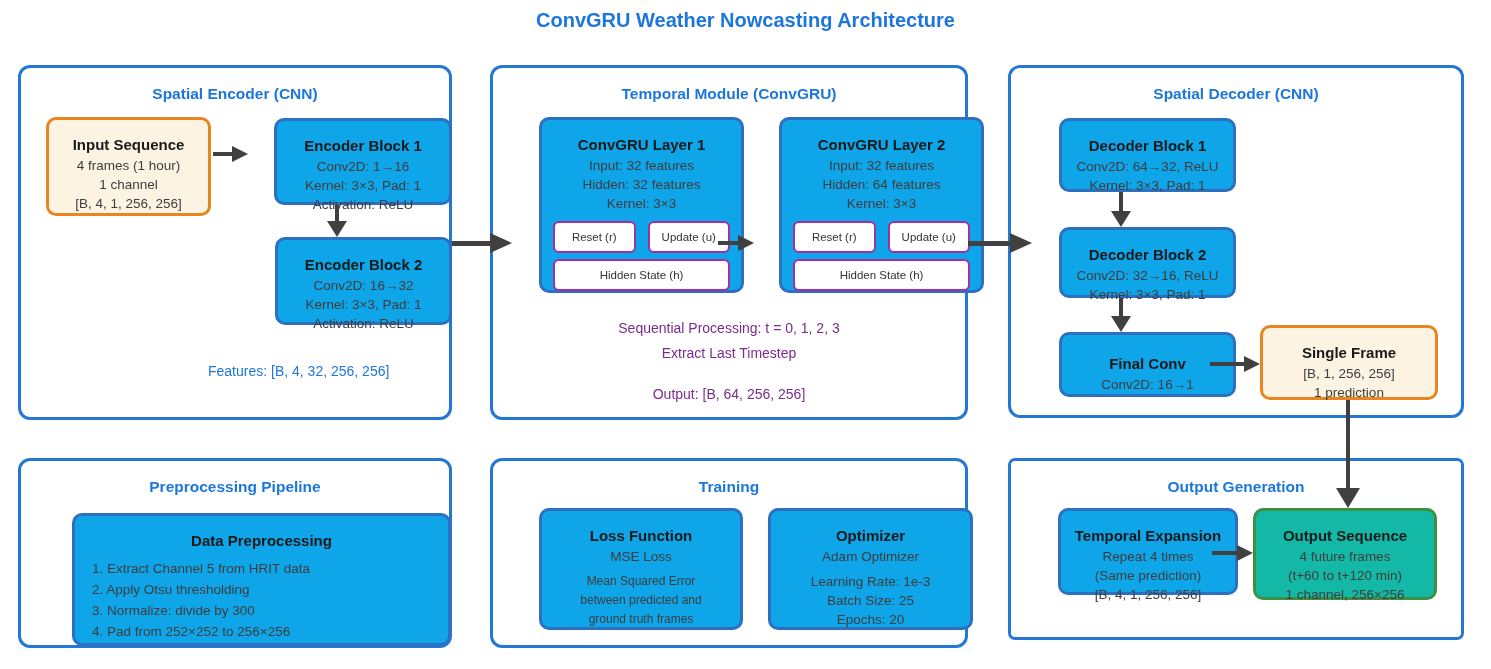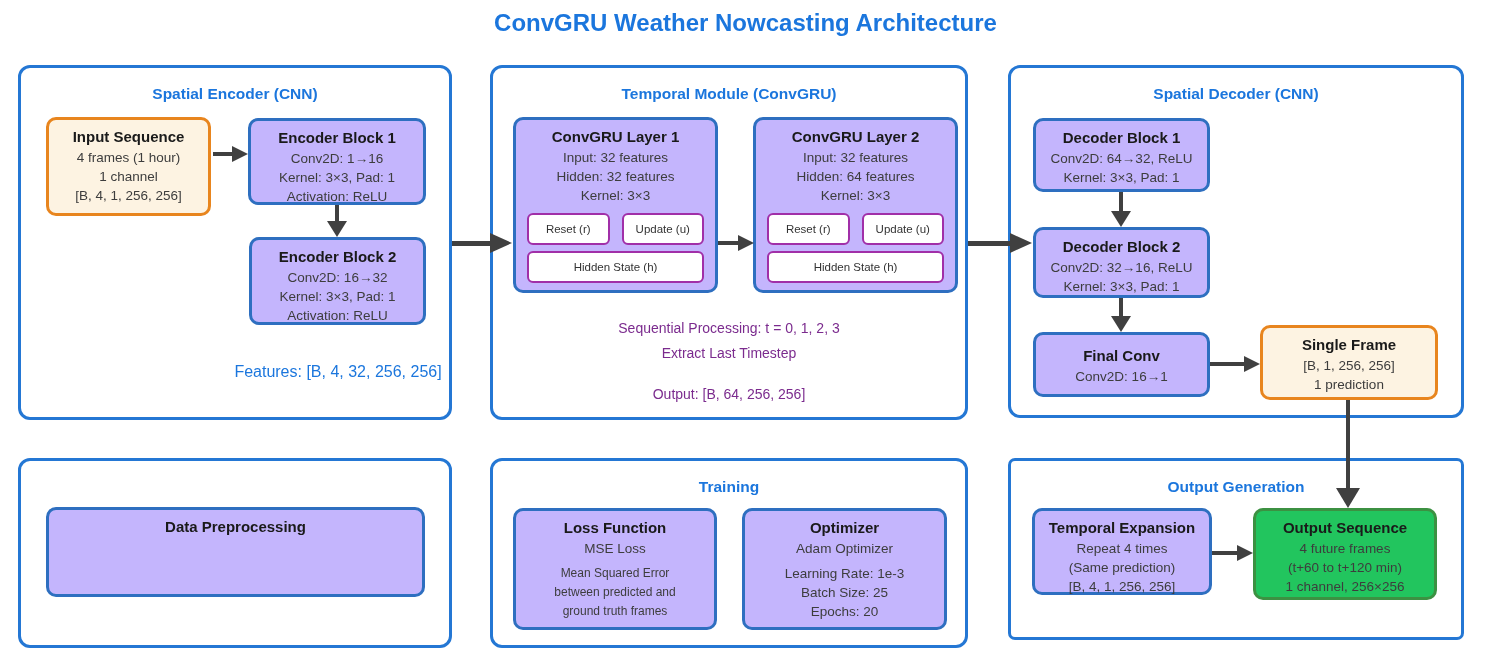--- a/index.html
+++ b/index.html
@@ -1,46 +1,46 @@
 <!DOCTYPE html>
 <html><head>
 <meta charset="utf-8">
 <style>
   * { box-sizing: border-box; margin: 0; padding: 0; }
   body { background: #ffffff; font-family: "Liberation Sans", sans-serif; }
   #stage { position: relative; width: 1491px; height: 669px; background: #ffffff; overflow: hidden; }
 
   .main-title { position: absolute; top: 9px; left: 0; width: 100%; text-align: center;
-                font-size: 24px; font-weight: bold; color: #1b76dd; }
+                font-size: 20px; font-weight: bold; color: #1b76dd; }
 
   .panel { position: absolute; border: 3px solid #2477d4; border-radius: 12px; background: #ffffff; }
   .panel-title { position: absolute; top: 17px; left: 0; width: 100%; text-align: center;
                  font-size: 15.5px; font-weight: bold; color: #1b76dd; }
 
-  .box { position: absolute; border: 3px solid; border-radius: 10px; text-align: center; padding-top: 8px; }
-  .box.blue   { border-color: #2e6fc0; background: #c4b5fd; }
+  .box { position: absolute; border: 3px solid; border-radius: 10px; text-align: center; padding-top: 16px; }
+  .box.blue   { border-color: #2e6fc0; background: #0ea5e9; margin-left: 26px; }
   .box.orange { border-color: #e8851e; background: #fdf3e2; }
-  .box.green  { border-color: #3c9142; background: #22c55e; }
+  .box.green  { border-color: #3c9142; background: #14b8a6; }
   .box-title { font-size: 15px; font-weight: bold; color: #1a1a1a; margin-bottom: 3px; }
   .box-line  { font-size: 13.5px; color: #3d3d3d; line-height: 19px; }
   .lead-gap  { margin-top: 6px; }
 
   .desc { font-size: 12px; color: #3d3d3d; line-height: 19px; width: 152px; margin: 6px auto 0; }
 
   .steps { text-align: left; padding: 6px 0 0 17px; }
   .step  { font-size: 13.5px; color: #3d3d3d; line-height: 21px; }
 
   .gates { margin: 8px 11px 0; }
   .gate-row { display: flex; gap: 12px; margin-bottom: 6px; }
   .gate { flex: 1; border: 2px solid #a12fa8; border-radius: 6px; background: #ffffff;
           font-size: 11.5px; color: #333333; padding: 8px 0; text-align: center; }
 
   .note { position: absolute; left: 0; width: 100%; text-align: center;
           font-size: 14px; color: #7b2b8e; }
-  .features-note { position: absolute; font-size: 16px; color: #1b76dd; text-align: center; }
+  .features-note { position: absolute; font-size: 14px; color: #1b76dd; text-align: left; }
 
   .arrow-h { position: absolute; display: flex; align-items: center; z-index: 5; }
   .arrow-h .line { flex: 1; height: 4px; background: #404040; }
   .arrow-h .head { width: 0; height: 0; border-top: 8px solid transparent;
                    border-bottom: 8px solid transparent; border-left: 16px solid #404040; }
   .arrow-h.big .line { height: 5px; }
   .arrow-h.big .head { border-top-width: 10px; border-bottom-width: 10px; border-left-width: 22px; }
 
   .arrow-v { position: absolute; display: flex; flex-direction: column; align-items: center; z-index: 5; }
   .arrow-v .line { width: 4px; flex: 1; background: #404040; }
@@ -166,23 +166,30 @@
       <div class="line"></div>
       <div class="head"></div>
     </div>
     <div class="arrow-h" style="left:199px; top:286px; width:50px; height:20px;">
       <div class="line"></div>
       <div class="head"></div>
     </div>
   </div>
 
   <div class="panel" style="left:18px; top:458px; width:434px; height:190px;">
-
-    <div class="box blue" style="left:25px; top:46px; width:379px; height:90px;">
+    <div class="panel-title">Preprocessing Pipeline</div>
+
+    <div class="box blue" style="left:25px; top:52px; width:379px; height:133px;">
       <div class="box-title">Data Preprocessing</div>
+      <div class="steps">
+        <div class="step">1. Extract Channel 5 from HRIT data</div>
+        <div class="step">2. Apply Otsu thresholding</div>
+        <div class="step">3. Normalize: divide by 300</div>
+        <div class="step">4. Pad from 252×252 to 256×256</div>
+      </div>
     </div>
   </div>
 
   <div class="panel" style="left:490px; top:458px; width:478px; height:190px;">
     <div class="panel-title">Training</div>
 
     <div class="box blue" style="left:20px; top:47px; width:204px; height:122px;">
       <div class="box-title">Loss Function</div>
       <div class="box-line">MSE Loss</div>
       <div class="desc">Mean Squared Error between predicted and ground truth frames</div>

